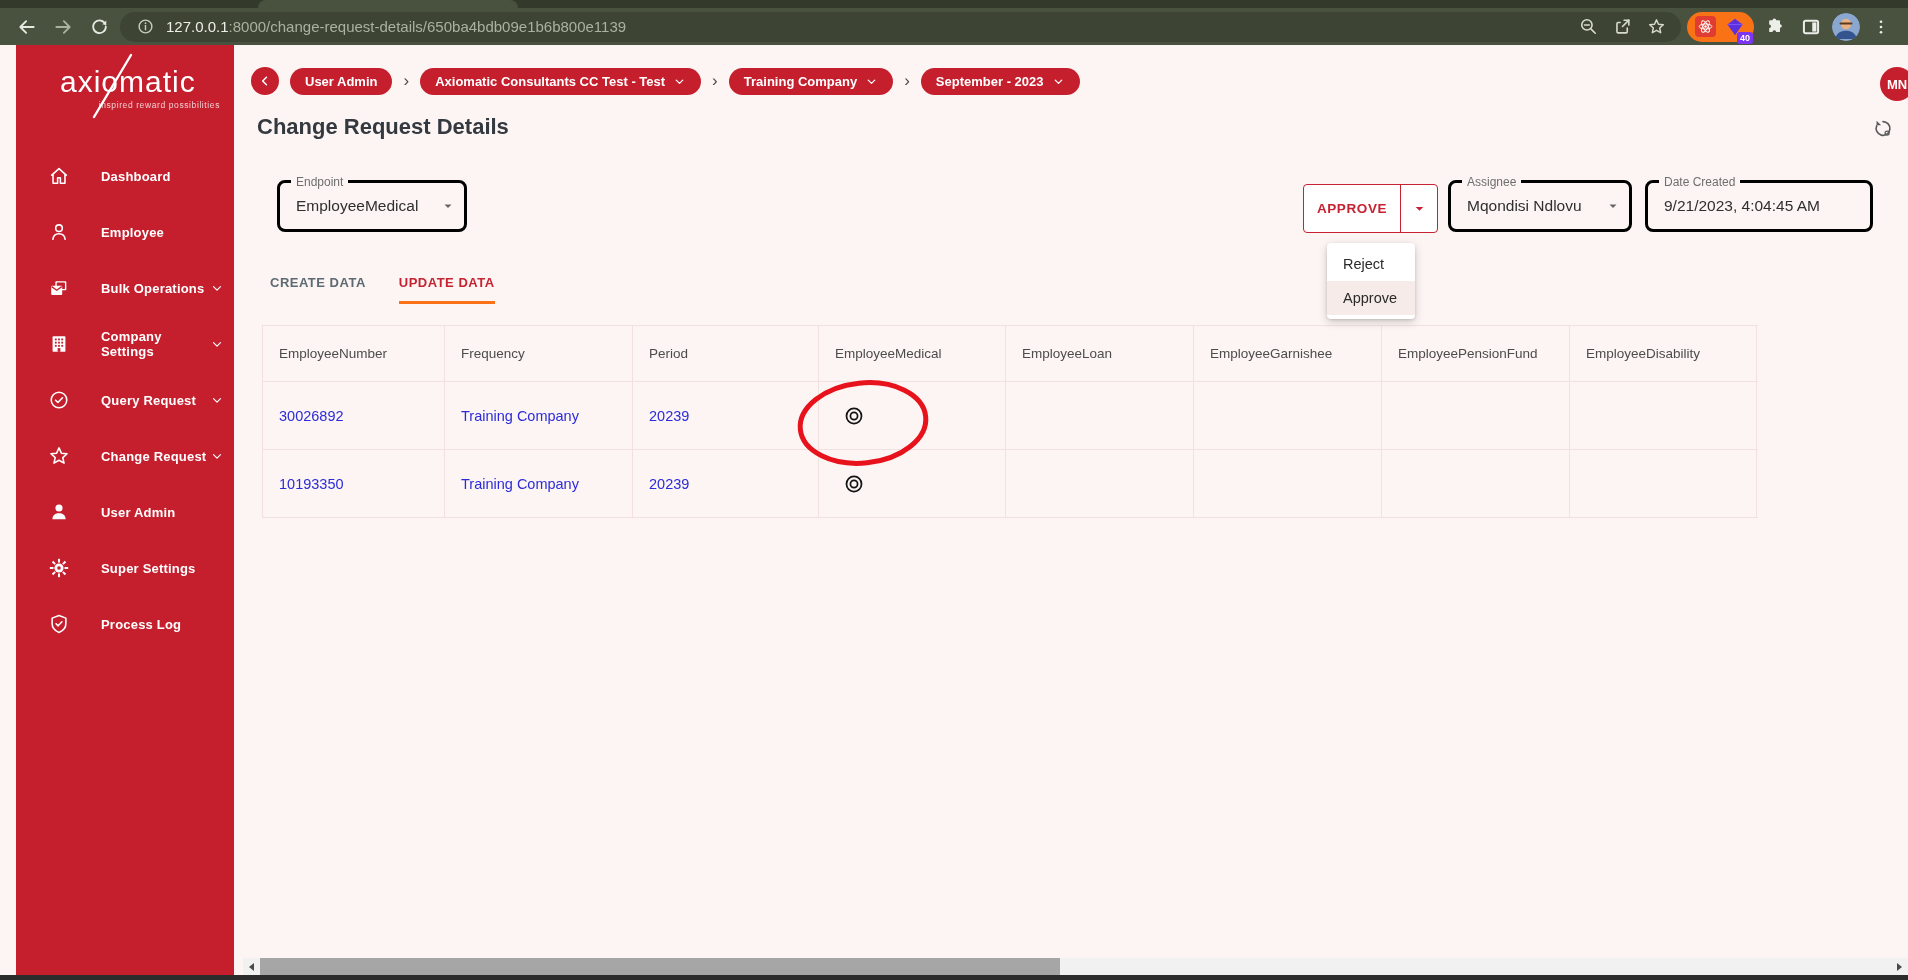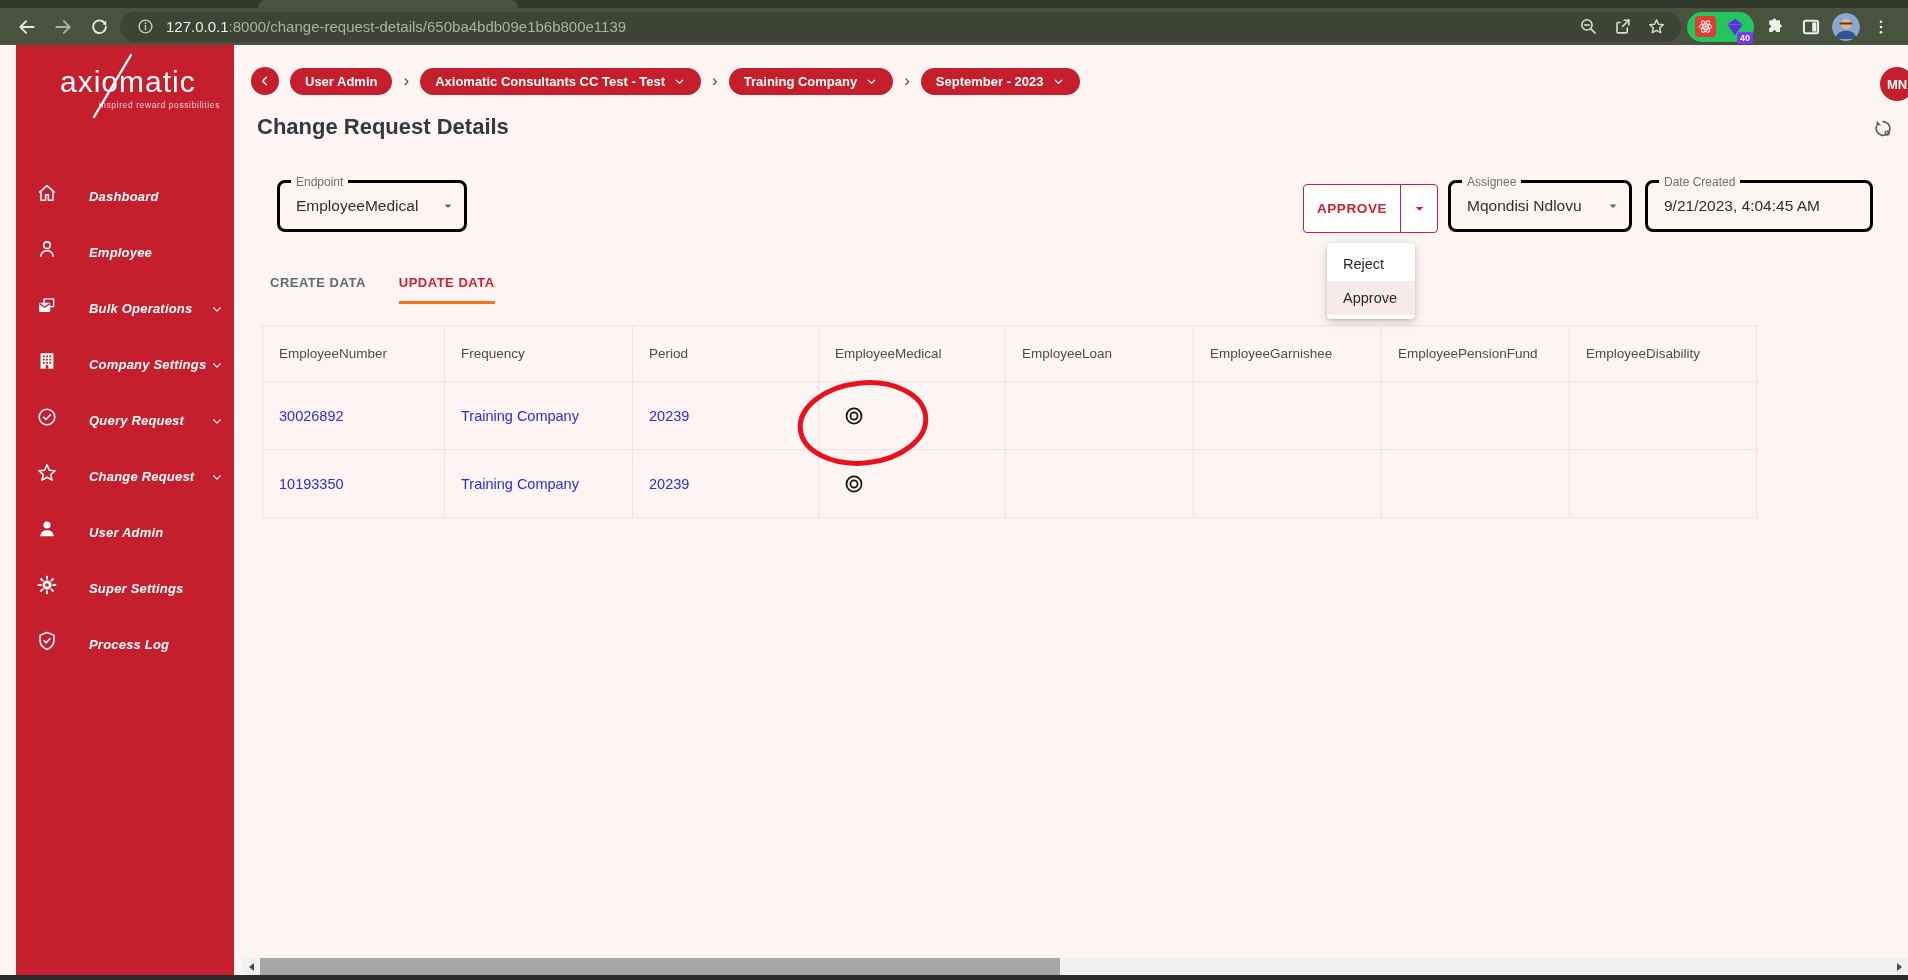--- a/index.html
+++ b/index.html
@@ -10,34 +10,34 @@
   .chrome { position:absolute; top:0; left:0; width:1908px; height:45px; background:#49513f; }
   .tabstrip { position:absolute; top:0; left:0; width:100%; height:8px; background:#333a2c; }
   .active-tab { position:absolute; top:0; left:258px; width:260px; height:8px; background:#49513f; border-radius:9px 9px 0 0; }
   .toolbar { position:absolute; top:8px; left:0; right:0; height:37px; display:flex; align-items:center; padding:0 12px; gap:6px; }
   .nav-btn { width:30px; height:30px; display:flex; align-items:center; justify-content:center; border-radius:50%; flex:0 0 auto; }
   .omnibox { flex:1 1 auto; height:30px; background:#3d4433; border-radius:15px; display:flex; align-items:center; padding:0 12px; gap:8px; min-width:0; }
   .url { font-size:15px; white-space:nowrap; overflow:hidden; flex:1 1 auto; }
   .url .host { color:#eceee8; }
   .url .rest { color:#a9b1a0; }
   .omni-ico { flex:0 0 auto; display:flex; align-items:center; justify-content:center; width:26px; height:26px; }
-  .ext-pill { flex:0 0 auto; height:30px; background:#22c55e; border-radius:15px; display:flex; align-items:center; padding:0 8px; gap:8px; position:relative; }
+  .ext-pill { flex:0 0 auto; height:30px; background:#f97316; border-radius:15px; display:flex; align-items:center; padding:0 8px; gap:8px; position:relative; }
   .ext-react { width:21px; height:21px; background:#e03c31; border-radius:4px; display:flex; align-items:center; justify-content:center; }
   .ext-gem { position:relative; width:22px; height:22px; display:flex; align-items:center; justify-content:center; }
   .gem-badge { position:absolute; right:-7px; bottom:-6px; background:#7c35f2; color:#fff; font-size:9px; font-weight:bold; padding:1px 3px; border-radius:3px; line-height:10px; }
   .chrome-avatar { width:28px; height:28px; border-radius:50%; overflow:hidden; flex:0 0 auto; }
 
   
   .sidebar { position:absolute; top:45px; left:16px; width:234px; bottom:5px; background:#c51f2e; overflow:hidden; }
   .logo-box { position:relative; margin:20px 0 0 44px; width:160px; }
   .logo-word { color:#fff; font-size:30px; letter-spacing:1px; font-weight:400; }
   .logo-tag { color:#f3ced2; font-size:8.5px; letter-spacing:0.6px; text-align:right; margin-top:1px; }
   .logo-slash { position:absolute; left:0; top:-14px; pointer-events:none; }
   .nav-list { margin-top:38px; }
-  .side-item { height:56px; display:flex; align-items:flex-end; padding-left:20px; cursor:pointer;font-style:italic; }
+  .side-item { height:56px; display:flex; align-items:center; padding-left:32px; cursor:pointer; }
   .side-ico { width:22px; height:22px; flex:0 0 auto; display:flex; align-items:center; justify-content:center; }
   .side-label { color:#ffffff; font-size:13px; font-weight:600; margin-left:31px; letter-spacing:0.2px; }
   .side-chev { margin-left:auto; margin-right:26px; display:flex; }
 
   
   .main { position:absolute; top:45px; left:234px; right:0; bottom:5px; background:#fdf5f3; overflow:hidden; }
 
   .crumbs { position:absolute; top:22px; left:17px; display:flex; align-items:center; gap:11px; }
   .crumb-back { width:28px; height:28px; border-radius:50%; background:#c51f2e; color:#fff; display:flex; align-items:center; justify-content:center; cursor:pointer; }
   .chip { height:27px; border-radius:14px; background:#c51f2e; color:#fff; font-size:13px; font-weight:600; display:flex; align-items:center; padding:0 15px; gap:8px; cursor:pointer; white-space:nowrap; }

